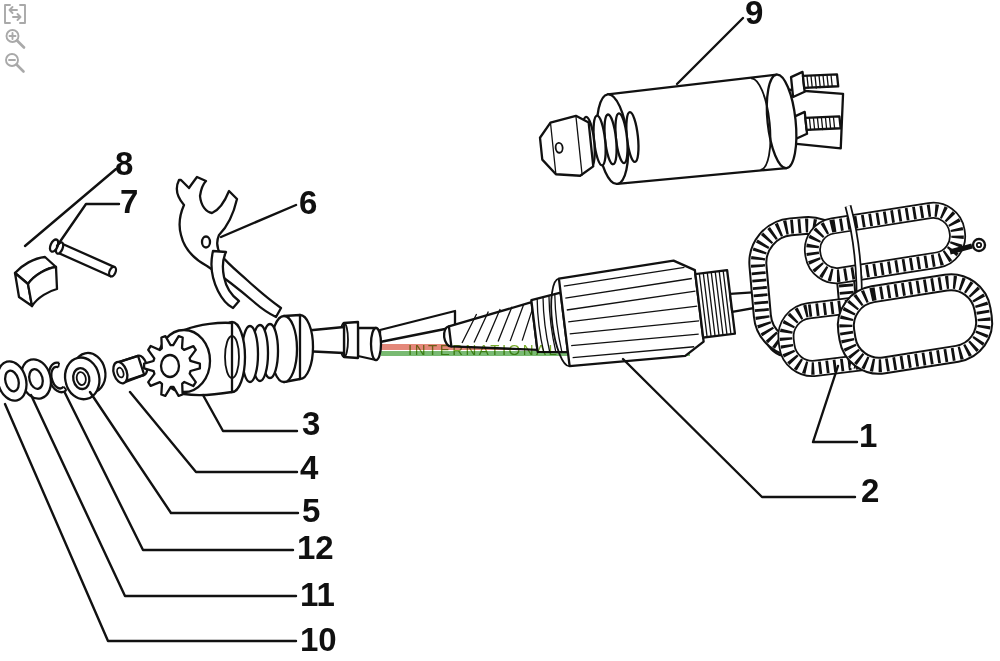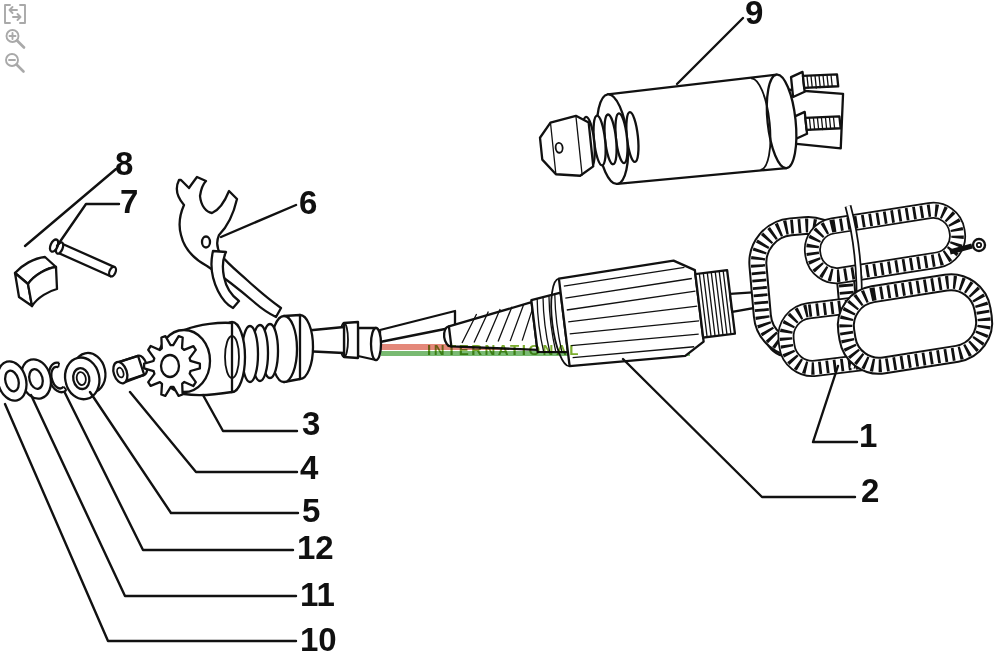--- a/index.html
+++ b/index.html
@@ -11,21 +11,21 @@
   .ln{stroke:#111;fill:#fff;stroke-width:2.3;stroke-linejoin:round;}
   .ln-thin{stroke:#111;fill:none;stroke-width:1.3;}
   .ln-med{stroke:#111;fill:none;stroke-width:1.8;}
   .icon{stroke:#a9a9a9;fill:none;stroke-width:1.9;stroke-linecap:round;stroke-linejoin:round;}
   .wm-bar{position:absolute;mix-blend-mode:multiply;opacity:.8;}
   .wm-bar-red{left:381px;top:344px;width:309px;height:5.5px;background:#dd6a58;}
   .wm-bar-green{left:381px;top:350.5px;width:309px;height:5px;background:#57a94f;}
   .wm-title{position:absolute;left:374px;top:292px;font-size:50px;font-weight:800;
             letter-spacing:2px;color:#e2635e;opacity:.82;mix-blend-mode:multiply;
             text-shadow:1.5px 1.5px 0 rgba(255,255,255,.55);white-space:nowrap;}
-  .wm-sub{position:absolute;left:427px;top:341px;font-size:15px;font-weight:bold;
+  .wm-sub{position:absolute;left:408px;top:341px;font-size:15px;font-weight:normal;
           letter-spacing:2.5px;color:#7bad2d;mix-blend-mode:multiply;
           text-shadow:0 0 2px rgba(255,255,255,.85);white-space:nowrap;}
 </style>
 </head>
 <body>
 
 <div class="stage">
 
   <div class="wm-bar wm-bar-red"></div>
   <div class="wm-bar wm-bar-green"></div>

